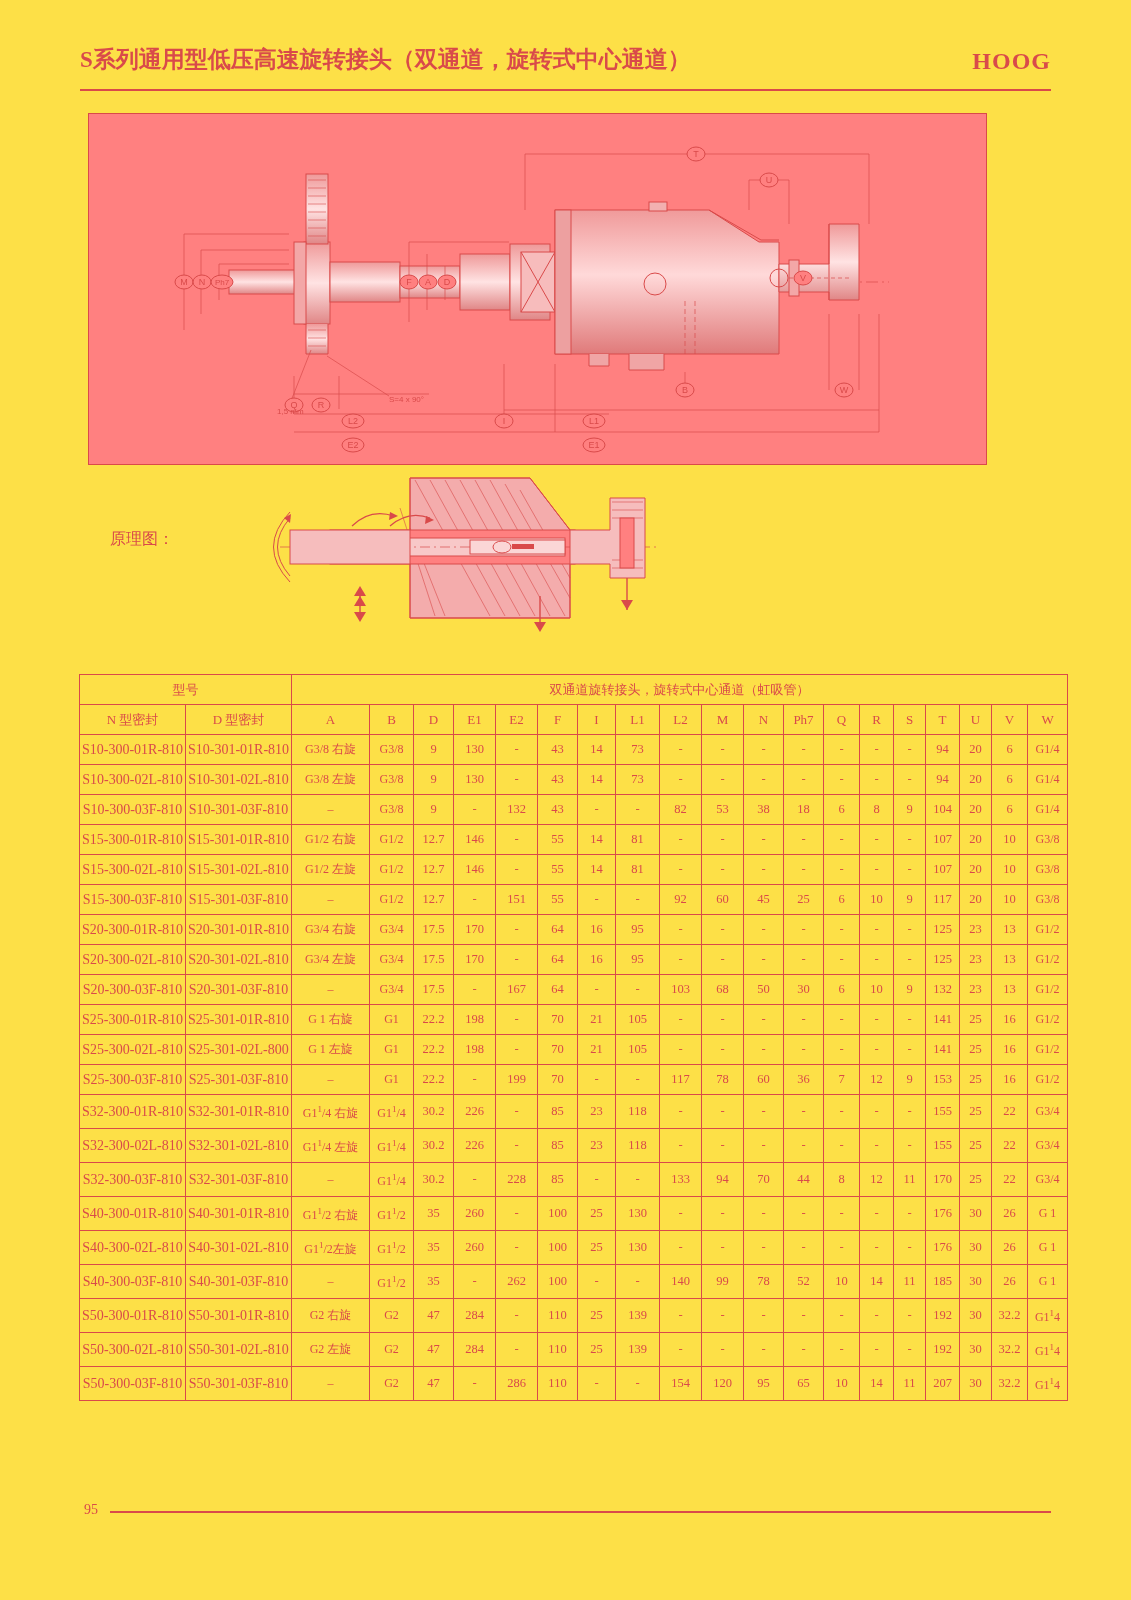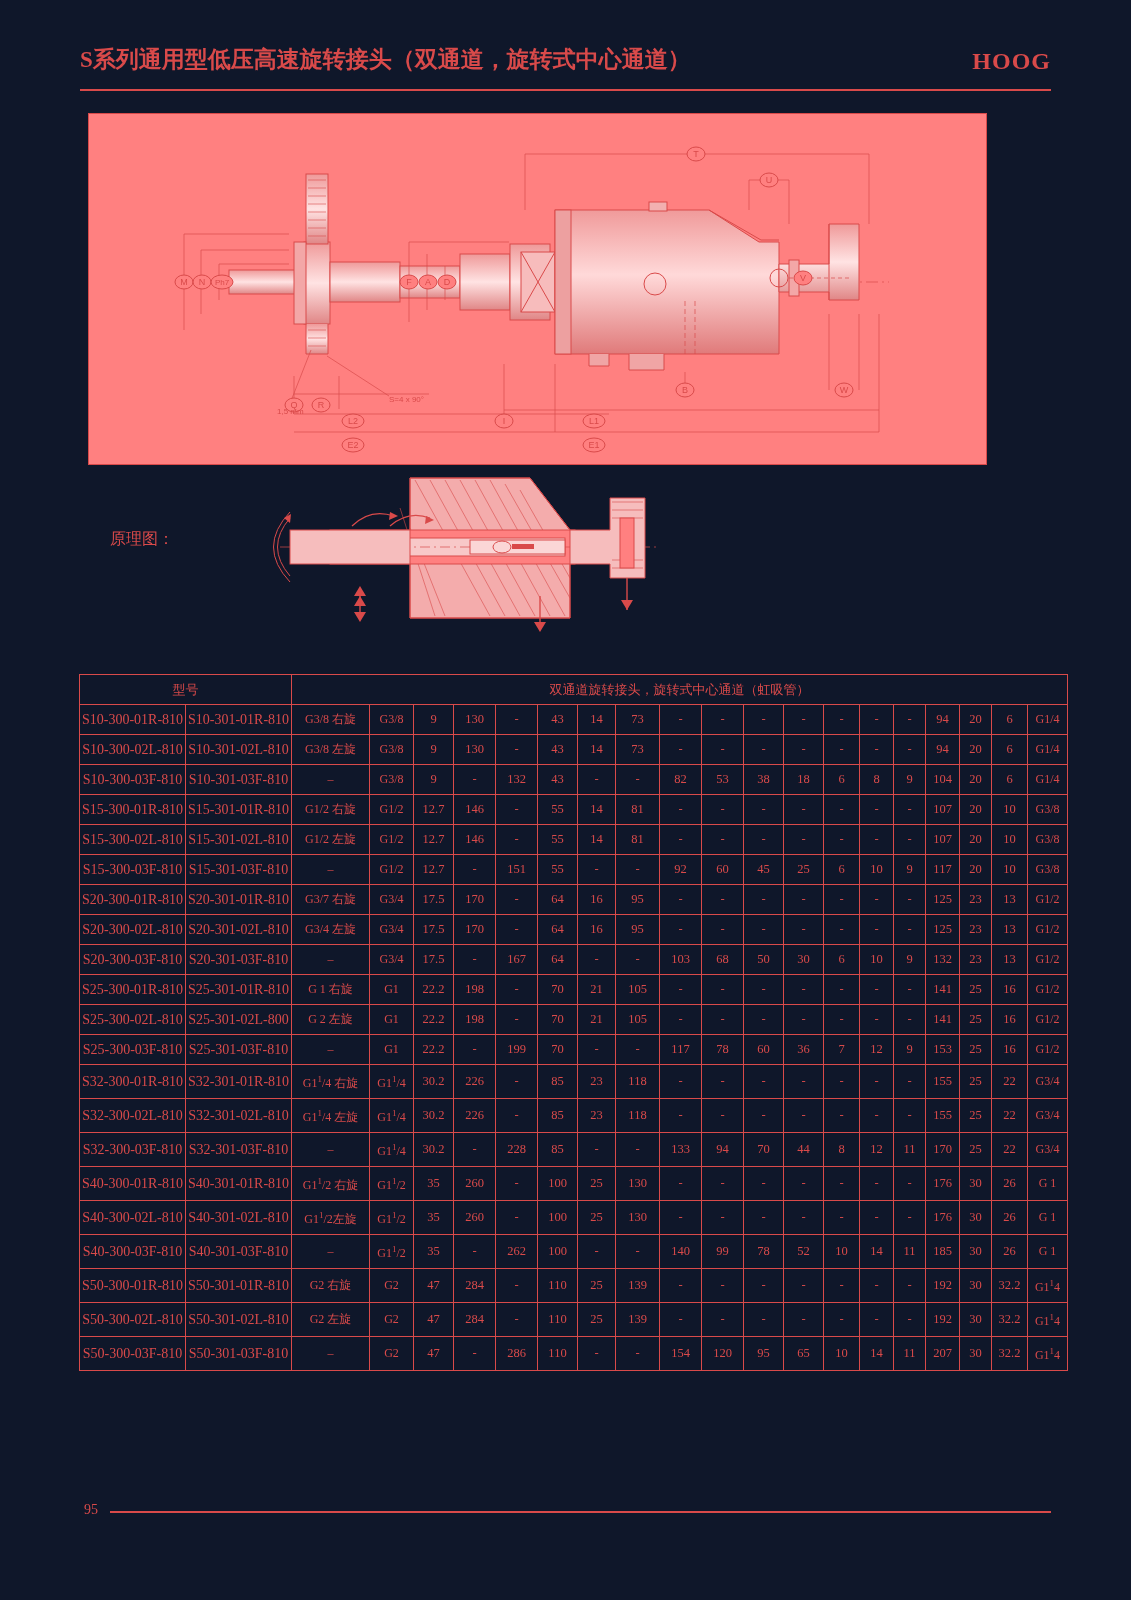--- a/index.html
+++ b/index.html
@@ -11,21 +11,21 @@
     width: 1131px;
     height: 1600px;
     position: relative;
     font-family: "Liberation Serif", serif;
     color: #d94a4a;
   }
   .page {
     position: absolute;
     left: 0; top: 0;
     width: 1131px; height: 1600px;
-    background: #0f172a;
+    background: #fde047;
     overflow: hidden;
   }
 
   
   .header {
     position: absolute;
     left: 80px; top: 44px;
     width: 971px;
     display: flex;
     align-items: flex-end;
@@ -427,20 +427,43 @@
           <col style="width:34px">
         <col style="width:32px">
           <col style="width:36px">
           <col style="width:40px">
       </colgroup>
       <thead>
         <tr>
           <th class="t-title" colspan="2">型号</th>
           <th class="t-title" colspan="19">双通道旋转接头，旋转式中心通道（虹吸管）</th>
         </tr>
+        <tr>
+          <th class="model">N 型密封</th>
+          <th class="model">D 型密封</th>
+          <th>A</th>
+          <th>B</th>
+          <th>D</th>
+          <th>E1</th>
+          <th>E2</th>
+          <th>F</th>
+          <th>I</th>
+          <th>L1</th>
+          <th>L2</th>
+          <th>M</th>
+          <th>N</th>
+          <th>Ph7</th>
+          <th>Q</th>
+          <th>R</th>
+          <th>S</th>
+          <th>T</th>
+          <th>U</th>
+          <th>V</th>
+          <th>W</th>
+        </tr>
       </thead>
       <tbody id="spec-body">
           <tr>
             <td class="model">S10-300-01R-810</td>
             <td class="model">S10-301-01R-810</td>
             <td class="gsize">G3/8 右旋</td>
             <td class="gsize">G3/8</td>
             <td>9</td>
             <td>130</td>
             <td>-</td>
@@ -570,21 +593,21 @@
             <td>10</td>
             <td>9</td>
             <td>117</td>
             <td>20</td>
             <td>10</td>
             <td class="gsize">G3/8</td>
           </tr>
           <tr>
             <td class="model">S20-300-01R-810</td>
             <td class="model">S20-301-01R-810</td>
-            <td class="gsize">G3/7 右旋</td>
+            <td class="gsize">G3/4 右旋</td>
             <td class="gsize">G3/4</td>
             <td>17.5</td>
             <td>170</td>
             <td>-</td>
             <td>64</td>
             <td>16</td>
             <td>95</td>
             <td>-</td>
             <td>-</td>
             <td>-</td>
@@ -662,21 +685,21 @@
             <td>-</td>
             <td>-</td>
             <td>141</td>
             <td>25</td>
             <td>16</td>
             <td class="gsize">G1/2</td>
           </tr>
           <tr>
             <td class="model">S25-300-02L-810</td>
             <td class="model">S25-301-02L-800</td>
-            <td class="gsize">G 2 左旋</td>
+            <td class="gsize">G 1 左旋</td>
             <td class="gsize">G1</td>
             <td>22.2</td>
             <td>198</td>
             <td>-</td>
             <td>70</td>
             <td>21</td>
             <td>105</td>
             <td>-</td>
             <td>-</td>
             <td>-</td>

